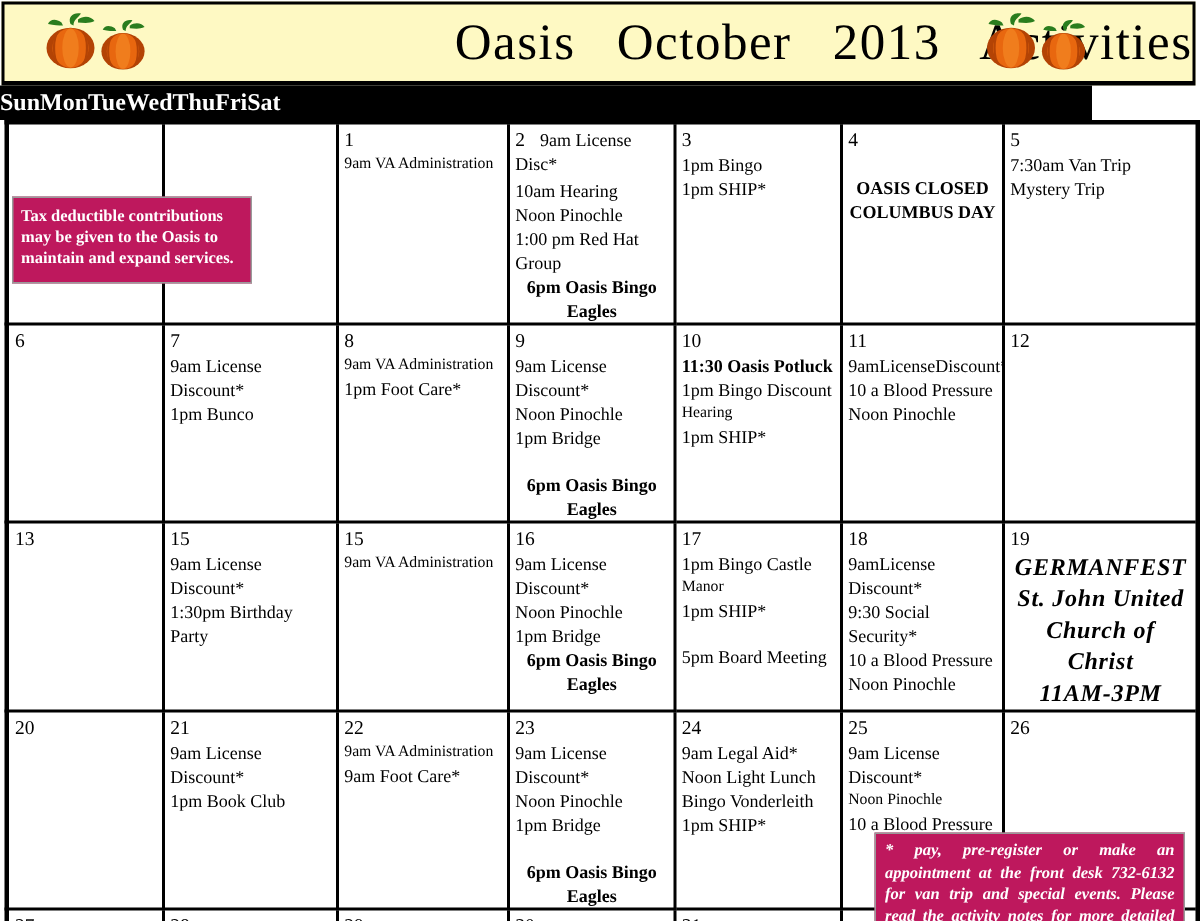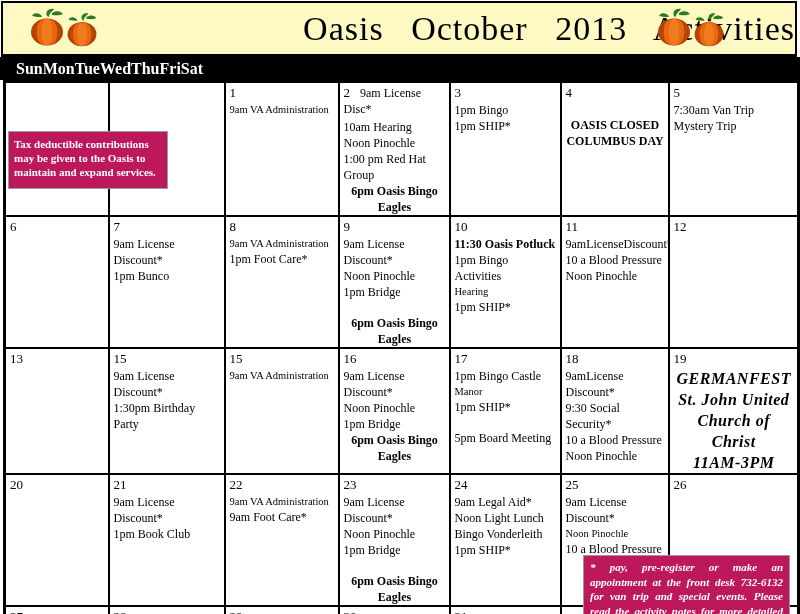--- a/index.html
+++ b/index.html
@@ -16,22 +16,22 @@
   .page-title{
     font-size:34px;letter-spacing:1px;word-spacing:18px;white-space:nowrap;
   }
   .pumpkin-group{position:absolute;top:3px;display:flex;align-items:flex-end;}
   .pumpkin-group.left{left:22px;}
   .pumpkin-group.right{right:64px;}
   .pumpkin{display:inline-block;line-height:0;}
   .pumpkin + .pumpkin{margin-left:-9px;transform:scale(.9) translateY(3px);}
   
   .daybar{
-    position:absolute;left:0;top:57px;width:800px;height:23px;background:#000;
-    display:flex;box-sizing:border-box;padding-left:16px;
+    position:absolute;left:0;top:57px;width:728px;height:23px;background:#000;
+    display:flex;box-sizing:border-box;padding-left:0;
   }
   .daybar .wd{
     color:#fff;font-weight:bold;font-size:16px;line-height:23px;text-align:center;
     box-sizing:border-box;
   }
   
   table.grid{
     position:absolute;left:3px;top:80px;width:794px;
     border-collapse:collapse;table-layout:fixed;
     border:3px solid #000;border-bottom-width:5px;
@@ -188,21 +188,21 @@
           <div class="ev">9am License Discount*</div>
           <div class="ev">Noon Pinochle</div>
           <div class="ev">1pm Bridge</div>
           <div class="ev gap"></div>
           <div class="ev b c">6pm Oasis Bingo</div>
           <div class="ev b c">Eagles</div>
         </td>
         <td>
           <div class="daynum">10</div>
           <div class="ev b">11:30 Oasis Potluck</div>
-          <div class="ev">1pm Bingo Activities</div>
+          <div class="ev">1pm Bingo Discount</div>
           <div class="ev sm">Hearing</div>
           <div class="ev">1pm SHIP*</div>
         </td>
         <td>
           <div class="daynum">11</div>
           <div class="ev">9amLicenseDiscount*</div>
           <div class="ev">10 a Blood Pressure</div>
           <div class="ev">Noon Pinochle</div>
         </td>
         <td>

